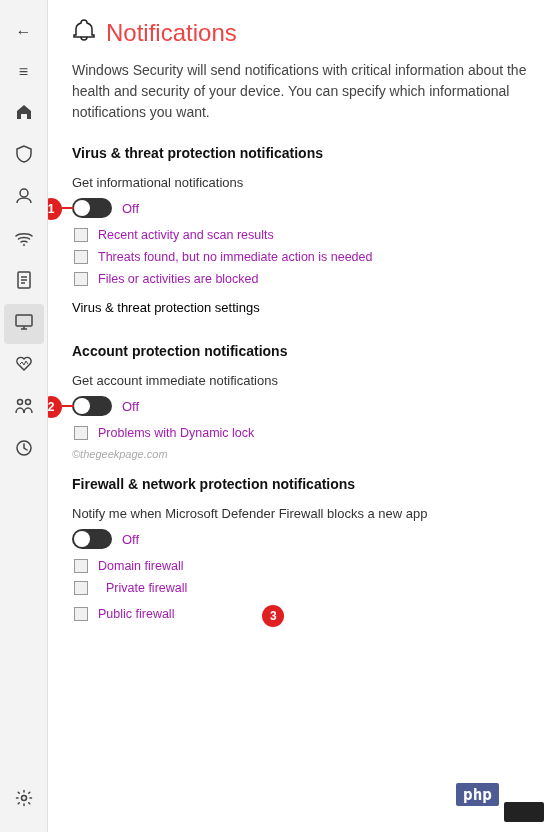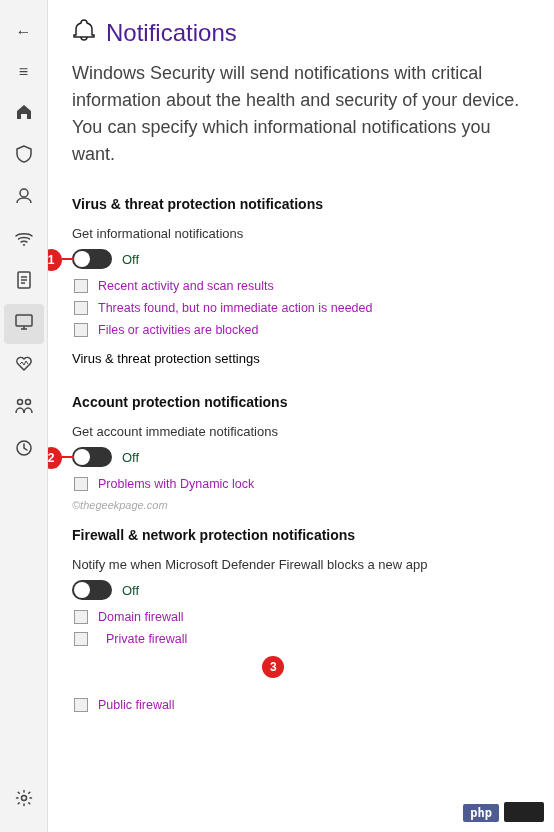--- a/index.html
+++ b/index.html
@@ -63,28 +63,28 @@
 
     .page-header-icon {
       font-size: 22px;
       margin-right: 10px;
       color: #222;
     }
 
     .page-title {
       font-size: 24px;
       font-weight: 300;
-      color: #4c1d95;
+      color: #ef4444;
     }
 
     .page-description {
-      font-size: 18px;
+      font-size: 14px;
       color: #444;
       line-height: 1.5;
-      margin-bottom: 28px;
+      margin-bottom: 22px;
     }
 
     
     .section-title {
       font-size: 14px;
       font-weight: 600;
       color: #111;
       margin-bottom: 14px;
       margin-top: 8px;
     }
@@ -118,21 +118,21 @@
       height: 16px;
       background: #fff;
       border-radius: 50%;
       position: absolute;
       top: 2px;
       left: 2px;
     }
 
     .toggle-label {
       font-size: 13px;
-      color: #14532d;
+      color: #a21caf;
       margin-left: 10px;
     }
 
     
     .checkbox-row {
       display: flex;
       align-items: center;
       margin-bottom: 8px;
       margin-left: 2px;
     }
@@ -355,25 +355,25 @@
 
   <div style="position:relative; display:inline-flex; align-items:center;">
     <div class="checkbox-row" style="margin-bottom:0;gap:8px;">
       <div class="checkbox"></div>
       <span class="checkbox-label">Private firewall</span>
     </div>
   </div>
   <div style="margin-bottom:8px;"></div>
 
   <div style="position:relative; display:inline-flex; align-items:center;">
-    <div class="checkbox-row" style="margin-bottom:0;margin-top:40px;">
+    <div class="checkbox-row" style="margin-bottom:0;">
       <div class="checkbox"></div>
       <span class="checkbox-label">Public firewall</span>
     </div>
 
     <div style="position:absolute; right:-110px; top:-2px; width:22px; height:22px; background:#e02020; border-radius:50%; display:flex; align-items:center; justify-content:center; color:white; font-size:12px; font-weight:bold;">3</div>
   </div>
 
   
-  <div style="position:fixed; bottom:10px; right:55px; background:#4F5B93; color:#fff; font-size:12px; font-weight:bold; padding:2px 7px; border-radius:2px; font-family:monospace; z-index:100;">php</div>
+  <div style="position:fixed; bottom:26px; right:55px; background:#4F5B93; color:#fff; font-size:16px; font-weight:bold; padding:2px 7px; border-radius:2px; font-family:monospace; z-index:100;">php</div>
   <div style="position:fixed; bottom:10px; right:10px; background:#222; width:40px; height:20px; border-radius:2px; z-index:100;"></div>
 
 </main>
 
 </body></html>

